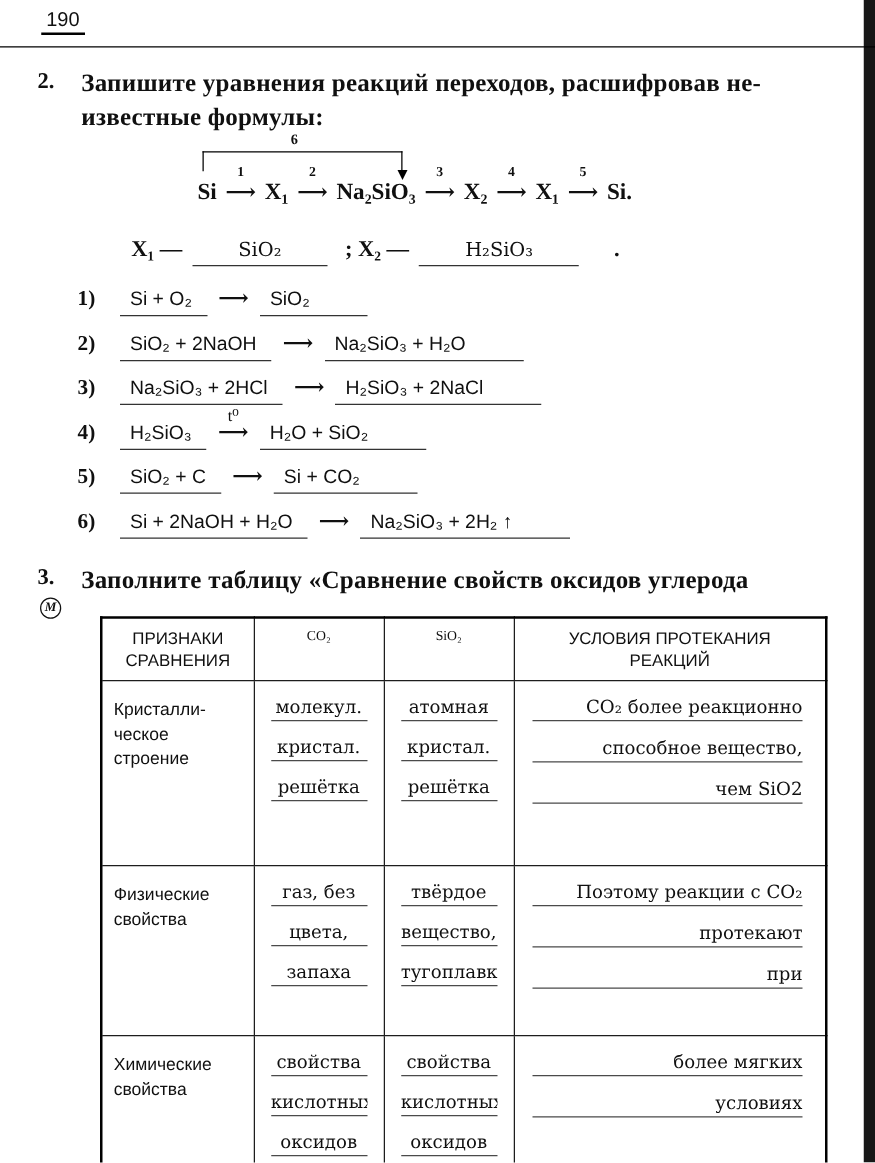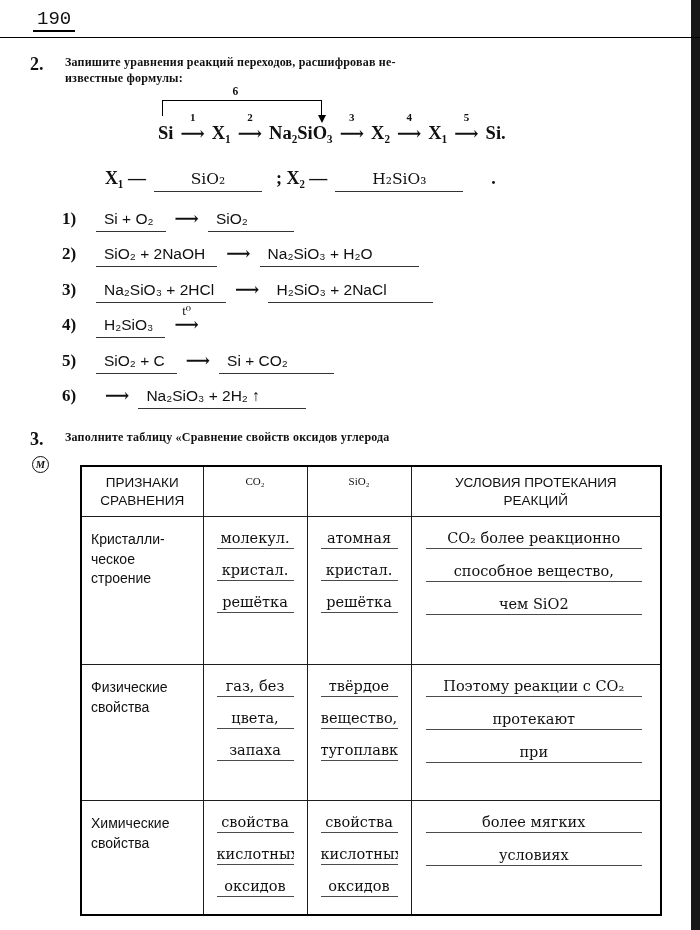--- a/index.html
+++ b/index.html
@@ -7,29 +7,29 @@
   body {
     background:#ffffff;
     color:#101010;
     font-family:"Liberation Serif","DejaVu Serif",serif;
     position:relative;
     overflow:hidden;
   }
   .scan-edge { position:absolute; top:0; right:0; width:9px; height:930px; background:#171717; }
   .page-number {
     position:absolute; top:8px; left:33px;
-    font-family:Liberation Mono, monospace;
-    font-size:19px; border-bottom:2px solid #000; padding:0 4px 0;text-align:center;
+    font-family:Liberation Sans, sans-serif;
+    font-size:16px; border-bottom:2px solid #000; padding:0 4px 0;text-align:center;
   }
   .top-rule { position:absolute; top:37px; left:0; width:700px; border-top:1.6px solid #000; }
   .content { position:absolute; top:50px; left:0; width:691px; }
 
   .task { display:flex; margin:4px 0 0 30px; position:relative; }
   .task-num { font-weight:bold; font-size:18px; width:35px; flex:0 0 35px; }
-  .task-text { font-weight:bold; font-size:12px; line-height:1.36; letter-spacing:.2px; }
+  .task-text { font-weight:bold; font-size:20px; line-height:1.36; letter-spacing:.2px; }
 
   
   .scheme { position:relative; margin:36px 0 0 158px; height:30px; }
   .arc {
     position:absolute; left:4px; top:-23px; width:160px; height:16px;
     border-top:1.5px solid #000; border-left:1.5px solid #000; border-right:1.5px solid #000;
   }
   .arc-head {
     position:absolute; right:-5px; bottom:-7px; width:0; height:0;
     border-left:4.5px solid transparent; border-right:4.5px solid transparent;
@@ -98,21 +98,21 @@
   .label-cell {
     font-family:"Liberation Sans","DejaVu Sans",sans-serif;
     font-size:14px; line-height:1.4; padding-left:9px !important;
   }
   .label-line { display:block; }
   .cell-line {
     display:block; font-family:"DejaVu Serif",serif; font-size:14.5px;
     text-align:center; border-bottom:1.2px solid #4a4a4a;
     margin:0 9px 13px; padding-bottom:2px; white-space:nowrap; overflow:hidden;
   }
-  .cond-cell .cell-line { text-align:center; margin:0 14px 14px 10px; }
+  .cond-cell .cell-line { text-align:right; margin:0 14px 14px 10px; }
 </style>
 </head>
 <body>
 
 <div class="scan-edge"></div>
 <div class="page-number">190</div>
 <div class="top-rule"></div>
 
 <div class="content">
 
@@ -168,29 +168,31 @@
     <div class="eq">
       <span class="eq-num">3)</span>
       <span class="lhs">Na₂SiO₃ + 2HCl</span>
       <span class="eq-arrow"><span class="eq-cond"></span>⟶</span>
       <span class="rhs">H₂SiO₃ + 2NaCl</span>
     </div>
     <div class="eq">
       <span class="eq-num">4)</span>
       <span class="lhs">H₂SiO₃</span>
       <span class="eq-arrow"><span class="eq-cond">t⁰</span>⟶</span>
+      <span class="rhs">H₂O + SiO₂</span>
     </div>
     <div class="eq">
       <span class="eq-num">5)</span>
       <span class="lhs">SiO₂ + C</span>
       <span class="eq-arrow"><span class="eq-cond"></span>⟶</span>
       <span class="rhs">Si + CO₂</span>
     </div>
     <div class="eq">
       <span class="eq-num">6)</span>
+      <span class="lhs">Si + 2NaOH + H₂O</span>
       <span class="eq-arrow"><span class="eq-cond"></span>⟶</span>
       <span class="rhs">Na₂SiO₃ + 2H₂ ↑</span>
     </div>
   </div>
 
   <div class="task task3">
     <span class="task-num">3.</span>
     <span class="m-icon">М</span>
     <div class="task-text">
       <div>Заполните таблицу «Сравнение свойств оксидов углерода</div>

